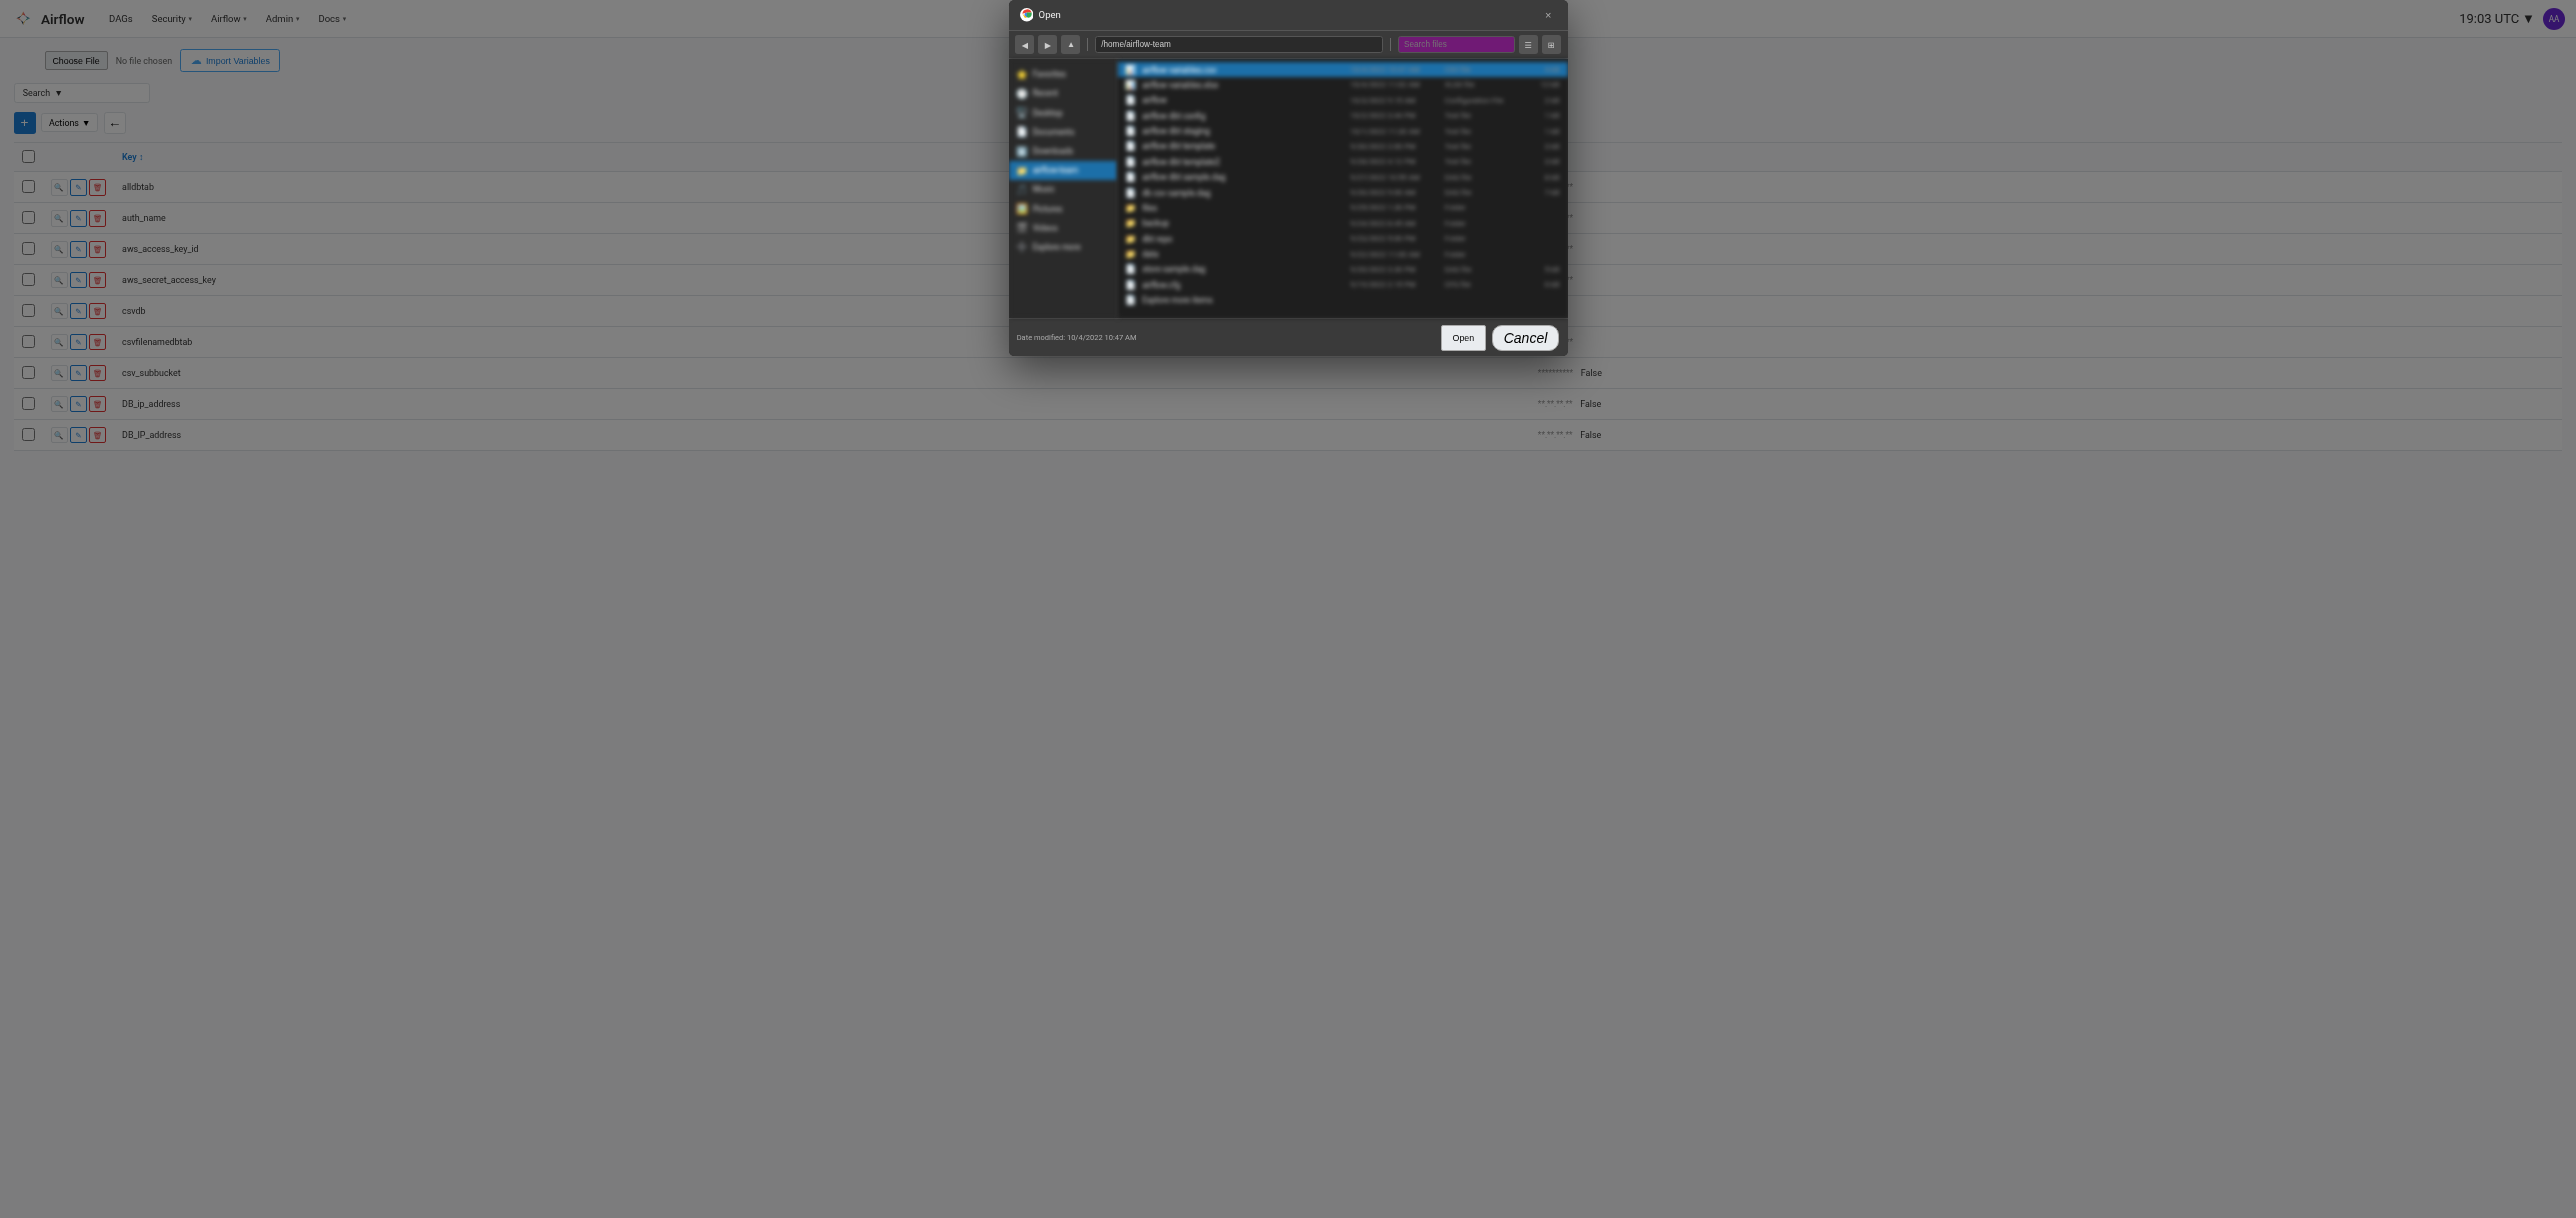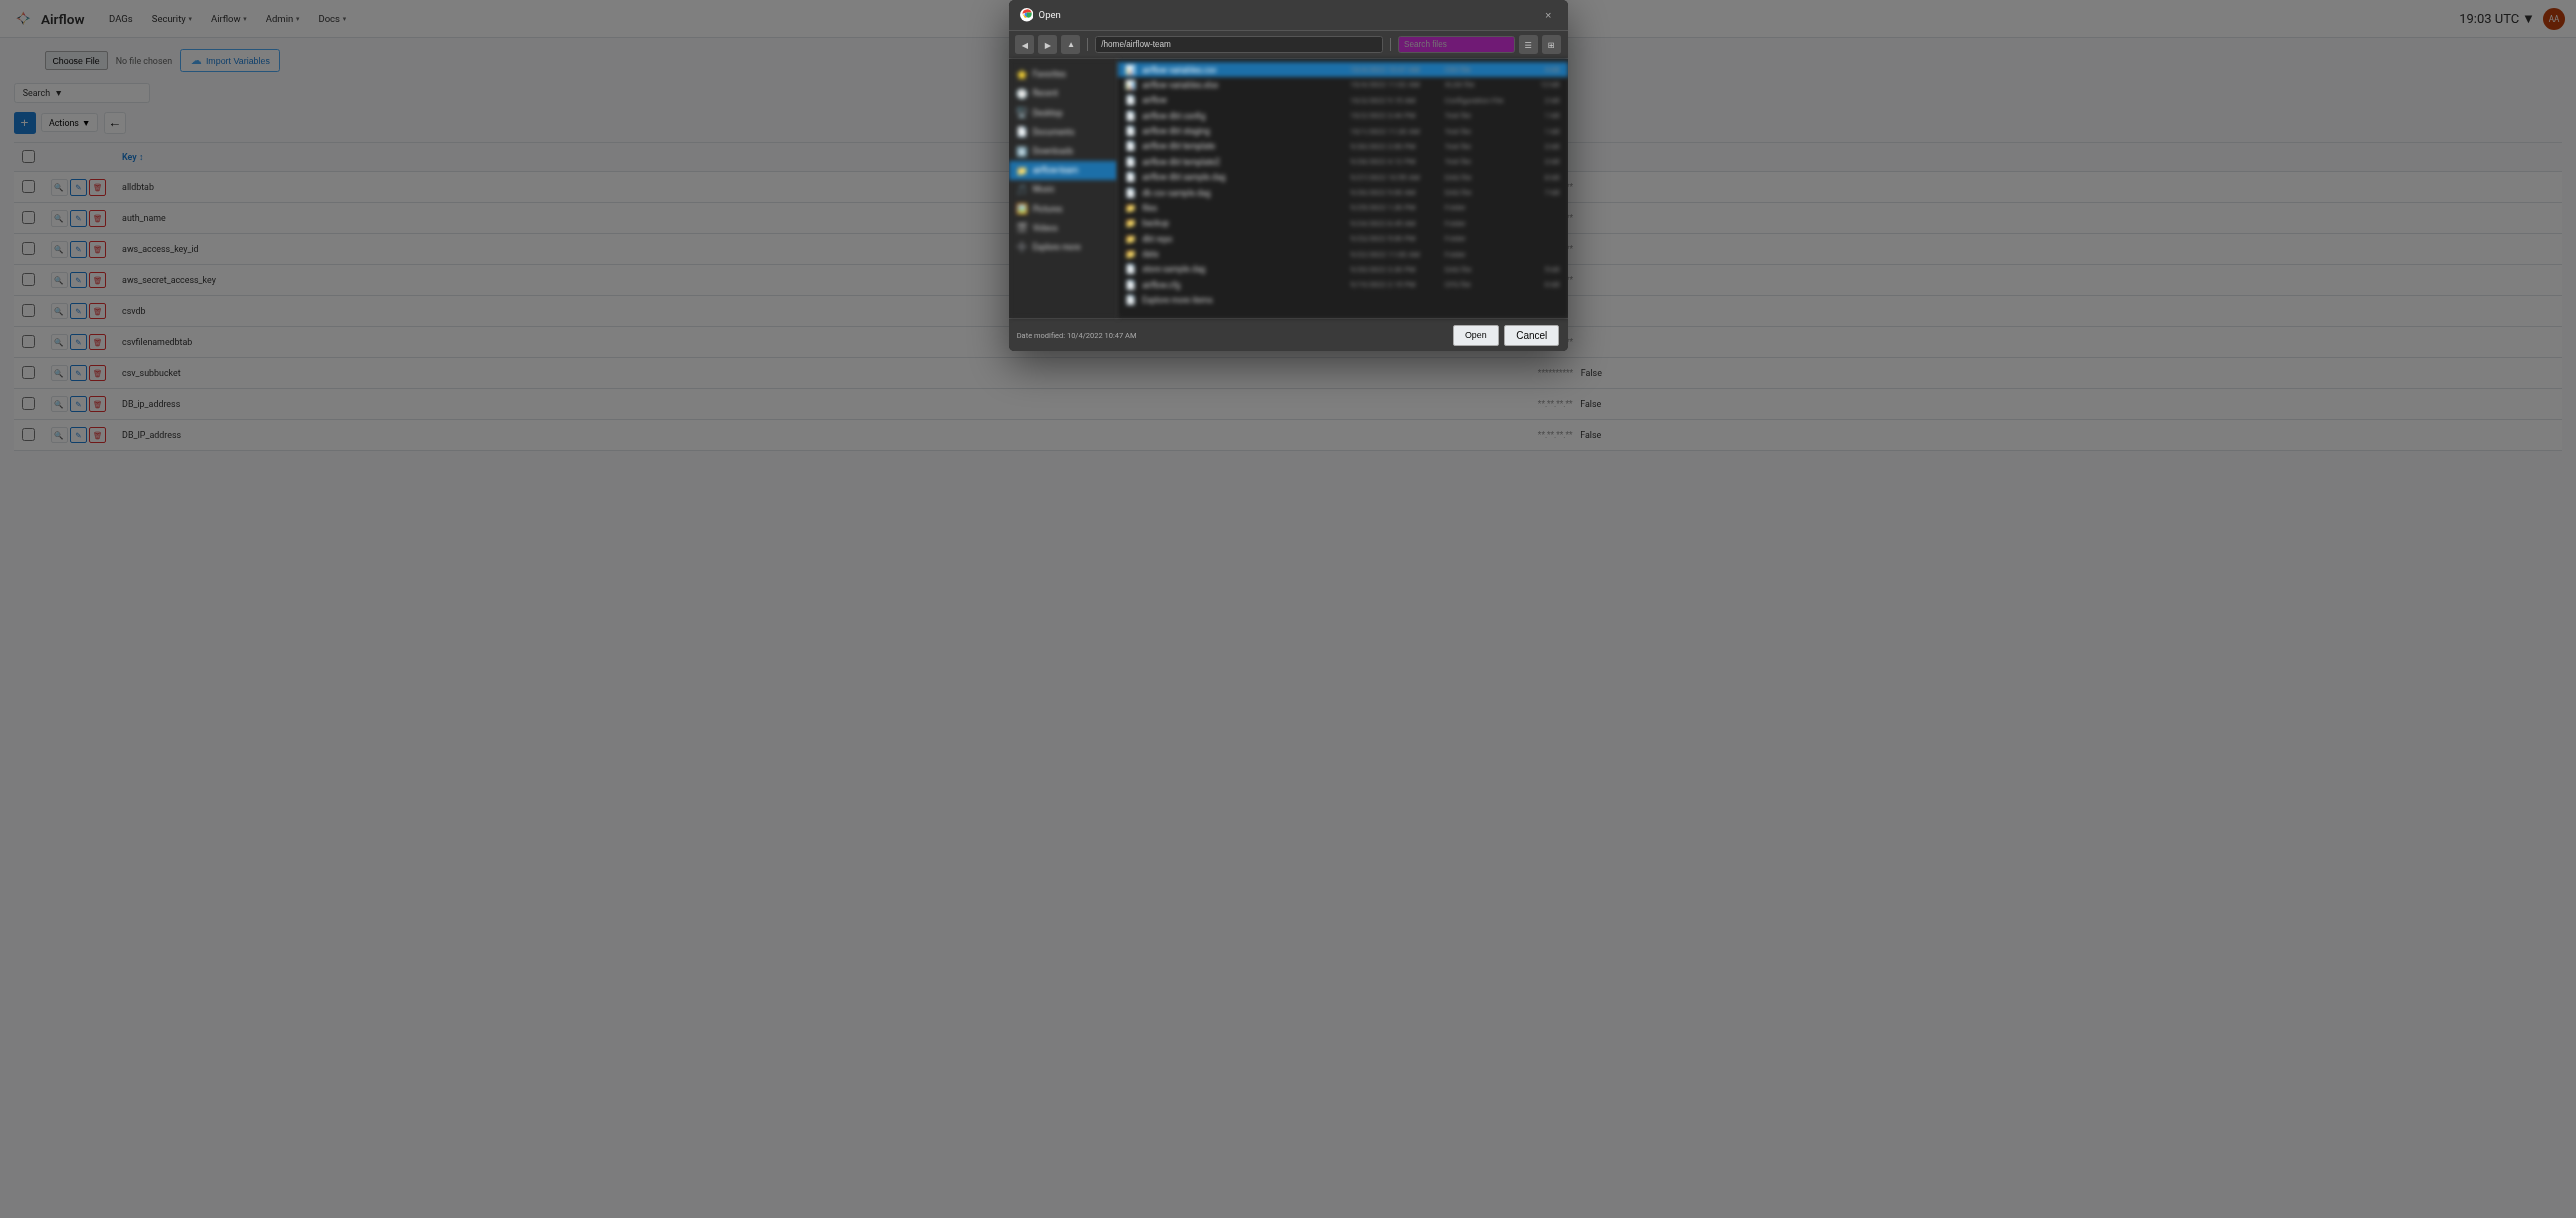--- a/index.html
+++ b/index.html
@@ -16,21 +16,21 @@
     .navbar-title { font-size: 13.6px; font-weight: 600; color: #333; }
     .navbar-nav { display: flex; align-items: center; gap: 2.7px; flex: 1; }
     .nav-item {
       padding: 5.5px 8.2px; cursor: pointer; color: #333; font-size: 9.5px;
       display: flex; align-items: center; gap: 2.7px; border-radius: 2.7px;
     }
     .nav-item .chevron { font-size: 6.8px; color: #666; }
     .navbar-right { display: flex; align-items: center; gap: 8.2px; margin-left: auto; }
     .time-display { font-size: 13px; color: #333; display: flex; align-items: center; gap: 2.7px; cursor: pointer; text-align: right; }
     .avatar {
-      width: 22px; height: 22px; border-radius: 50%; background: #c2410c;
+      width: 22px; height: 22px; border-radius: 50%; background: #6d28d9;
       display: flex; align-items: center; justify-content: center;
       font-size: 8.2px; font-weight: 400; color: #fff; cursor: pointer;
     }
 
     
     .main-content { padding: 11px 13.6px; background: #f8f9fa; min-height: calc(100vh - 38px); }
 
     
     .file-chooser-row { display: flex; align-items: center; gap: 8.2px; margin-bottom: 11px; padding-left: 31px; }
     .choose-file-btn {
@@ -175,21 +175,21 @@
       padding: 5.5px 8.2px; display: flex; align-items: center; justify-content: space-between;
     }
     .dialog-date-info { font-size: 7.5px; color: #aaa; }
     .dialog-footer-btns { display: flex; gap: 5.5px; }
     .dialog-open-btn {
       padding: 4.1px 11px; background: #e9ecef; border: 0.7px solid #aaa;
       border-radius: 2px; cursor: pointer; font-size: 8.9px;
     }
     .dialog-cancel-btn {
       padding: 4.1px 11px; background: #e9ecef; border: 0.7px solid #aaa;
-      border-radius: 2px; cursor: pointer; font-size: 10px;
+      border-radius: 10px; cursor: pointer; font-size: 14px; font-style: italic;
     }
 
     
     .blurred-overlay {
       filter: blur(2px);
       pointer-events: none;
     }
   </style>
 </head>
 <body>

